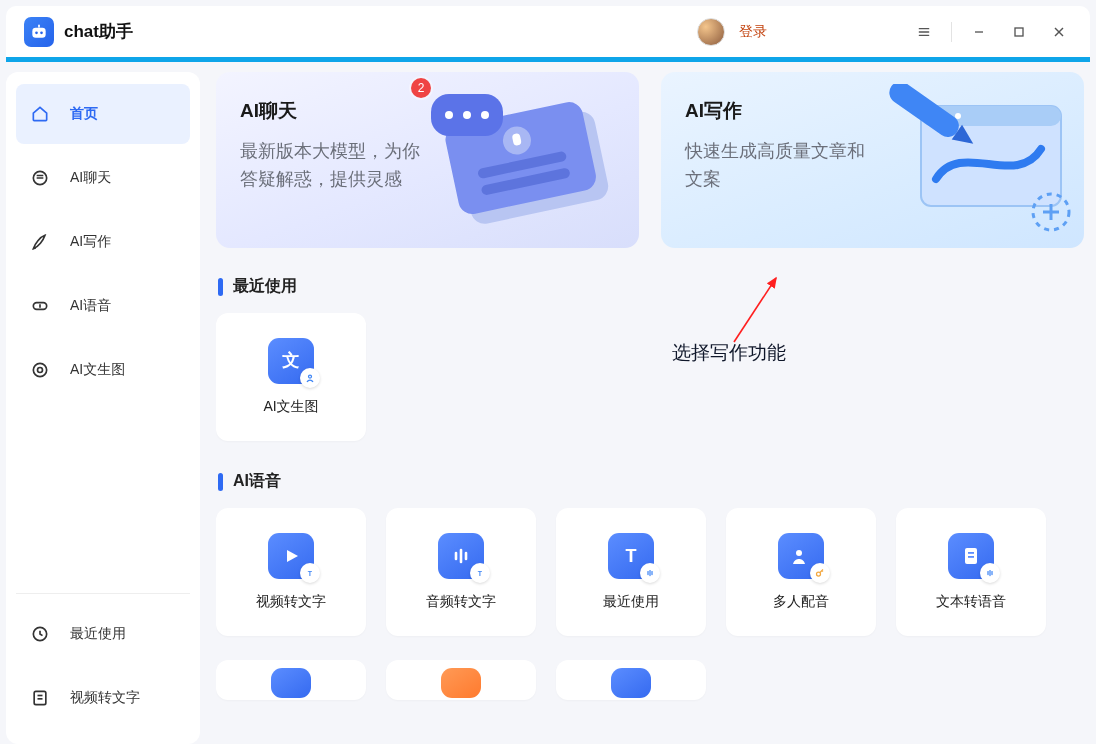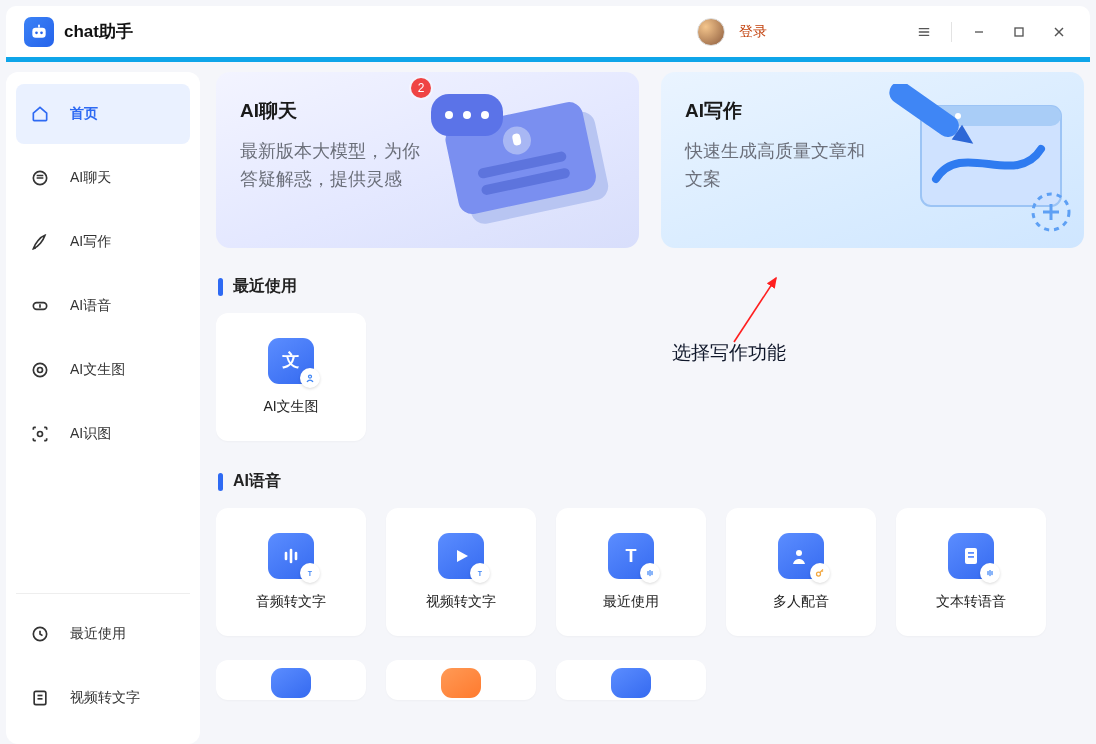--- a/index.html
+++ b/index.html
@@ -150,29 +150,20 @@
     </div>
     <div class="side-item">
       <span class="side-icon">
           <svg viewBox="0 0 24 24" fill="none" stroke="#333" stroke-width="2">
             <circle cx="12" cy="12" r="8"></circle>
             <circle cx="12" cy="12" r="3"></circle>
           </svg>
         </span>
       <span>AI文生图</span>
     </div>
-    <div class="side-item">
-      <span class="side-icon">
-          <svg viewBox="0 0 24 24" fill="none" stroke="#333" stroke-width="2">
-            <path d="M4 7V5a1 1 0 0 1 1-1h2M20 7V5a1 1 0 0 0-1-1h-2M4 17v2a1 1 0 0 0 1 1h2M20 17v2a1 1 0 0 1-1 1h-2"></path>
-            <circle cx="12" cy="12" r="3"></circle>
-          </svg>
-        </span>
-      <span>AI识图</span>
-    </div>
 
     <div class="side-spacer"></div>
     <div class="side-divider"></div>
 
     <div class="side-item">
       <span class="side-icon">
           <svg viewBox="0 0 24 24" fill="none" stroke="#333" stroke-width="2">
             <circle cx="12" cy="12" r="8"></circle>
             <path d="M12 8v4l3 2"></path>
           </svg>
@@ -255,45 +246,45 @@
       </div>
     </div>
 
     <div class="sec-head">
       <span class="sec-bar"></span>
         <span>AI语音</span>
     </div>
     <div class="grid">
       <div class="card">
         <div class="card-icon bg-blue">
+          <svg width="24" height="24" viewBox="0 0 24 24" fill="#fff">
+              <polygon points="8,6 19,12 8,18"></polygon>
+            </svg>
+          <span class="mini-badge">
+              <svg viewBox="0 0 24 24">
+                <text x="12" y="17" text-anchor="middle" fill="#3f86f5" font-size="14" font-weight="700">T</text>
+              </svg>
+            </span>
+        </div>
+        <div class="card-label">视频转文字</div>
+      </div>
+      <div class="card">
+        <div class="card-icon bg-blue">
           <svg width="24" height="24" viewBox="0 0 24 24" stroke="#fff" stroke-width="2.6" stroke-linecap="round">
               <line x1="7" y1="9" x2="7" y2="15"></line>
               <line x1="12" y1="6" x2="12" y2="18"></line>
               <line x1="17" y1="9" x2="17" y2="15"></line>
             </svg>
           <span class="mini-badge">
               <svg viewBox="0 0 24 24">
                 <text x="12" y="17" text-anchor="middle" fill="#3f86f5" font-size="14" font-weight="700">T</text>
               </svg>
             </span>
         </div>
         <div class="card-label">音频转文字</div>
-      </div>
-      <div class="card">
-        <div class="card-icon bg-blue">
-          <svg width="24" height="24" viewBox="0 0 24 24" fill="#fff">
-              <polygon points="8,6 19,12 8,18"></polygon>
-            </svg>
-          <span class="mini-badge">
-              <svg viewBox="0 0 24 24">
-                <text x="12" y="17" text-anchor="middle" fill="#3f86f5" font-size="14" font-weight="700">T</text>
-              </svg>
-            </span>
-        </div>
-        <div class="card-label">视频转文字</div>
       </div>
       <div class="card">
         <div class="card-icon bg-blue">
           <svg width="24" height="24" viewBox="0 0 24 24">
               <text x="12" y="18" text-anchor="middle" fill="#fff" font-size="18" font-weight="700">T</text>
             </svg>
           <span class="mini-badge">
               <svg viewBox="0 0 24 24" stroke="#3f86f5" stroke-width="2.5" stroke-linecap="round">
                 <line x1="8" y1="9" x2="8" y2="15"></line>
                 <line x1="12" y1="7" x2="12" y2="17"></line>

